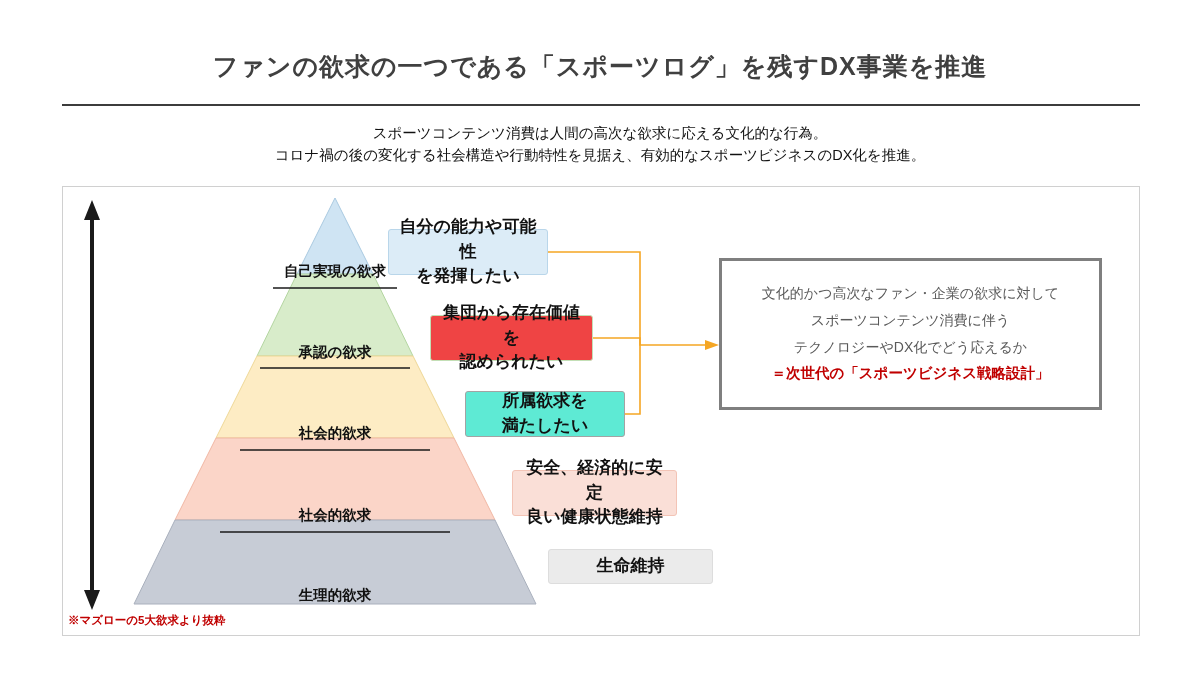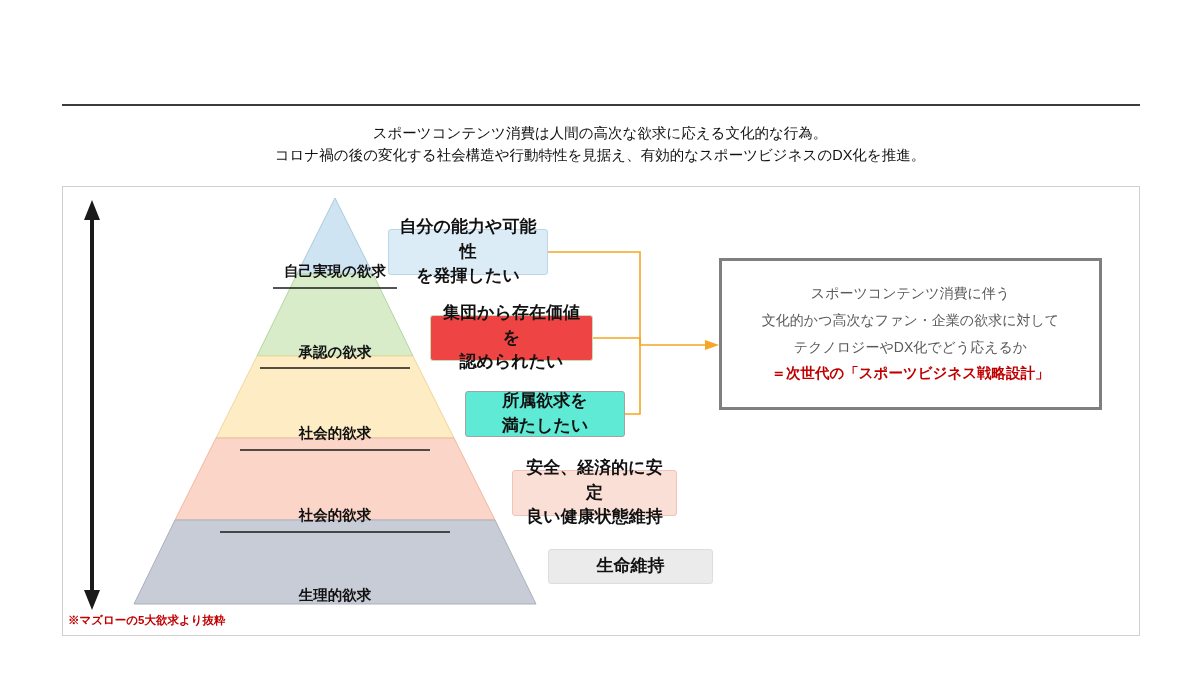--- a/index.html
+++ b/index.html
@@ -151,20 +151,21 @@
     font-size: 11.5px;
     font-weight: bold;
     color: #c00000;
   }
 </style>
 </head>
 <body>
 
 <div class="slide">
 
+  <div class="title">ファンの欲求の一つである「スポーツログ」を残すDX事業を推進</div>
   <div class="title-rule"></div>
 
   <div class="lead">
     <div>スポーツコンテンツ消費は人間の高次な欲求に応える文化的な行為。</div>
     <div>コロナ禍の後の変化する社会構造や行動特性を見据え、有効的なスポーツビジネスのDX化を推進。</div>
   </div>
 
   <div class="frame"></div>
 
   <svg class="vaxis" viewBox="0 0 16 410">
@@ -229,21 +230,21 @@
     <div>生命維持</div>
   </div>
   <div class="callout c-safety">
     <div>
       <div>安全、経済的に安定</div>
       <div>良い健康状態維持</div>
     </div>
   </div>
 
   <div class="conclusion">
+    <div class="conc-line">文化的かつ高次なファン・企業の欲求に対して</div>
     <div class="conc-line">スポーツコンテンツ消費に伴う</div>
-    <div class="conc-line">文化的かつ高次なファン・企業の欲求に対して</div>
     <div class="conc-line">テクノロジーやDX化でどう応えるか</div>
     <div class="conc-highlight">＝次世代の「スポーツビジネス戦略設計」</div>
   </div>
 
   <div class="footnote">※マズローの5大欲求より抜粋</div>
 
 </div>
 
 </body></html>

